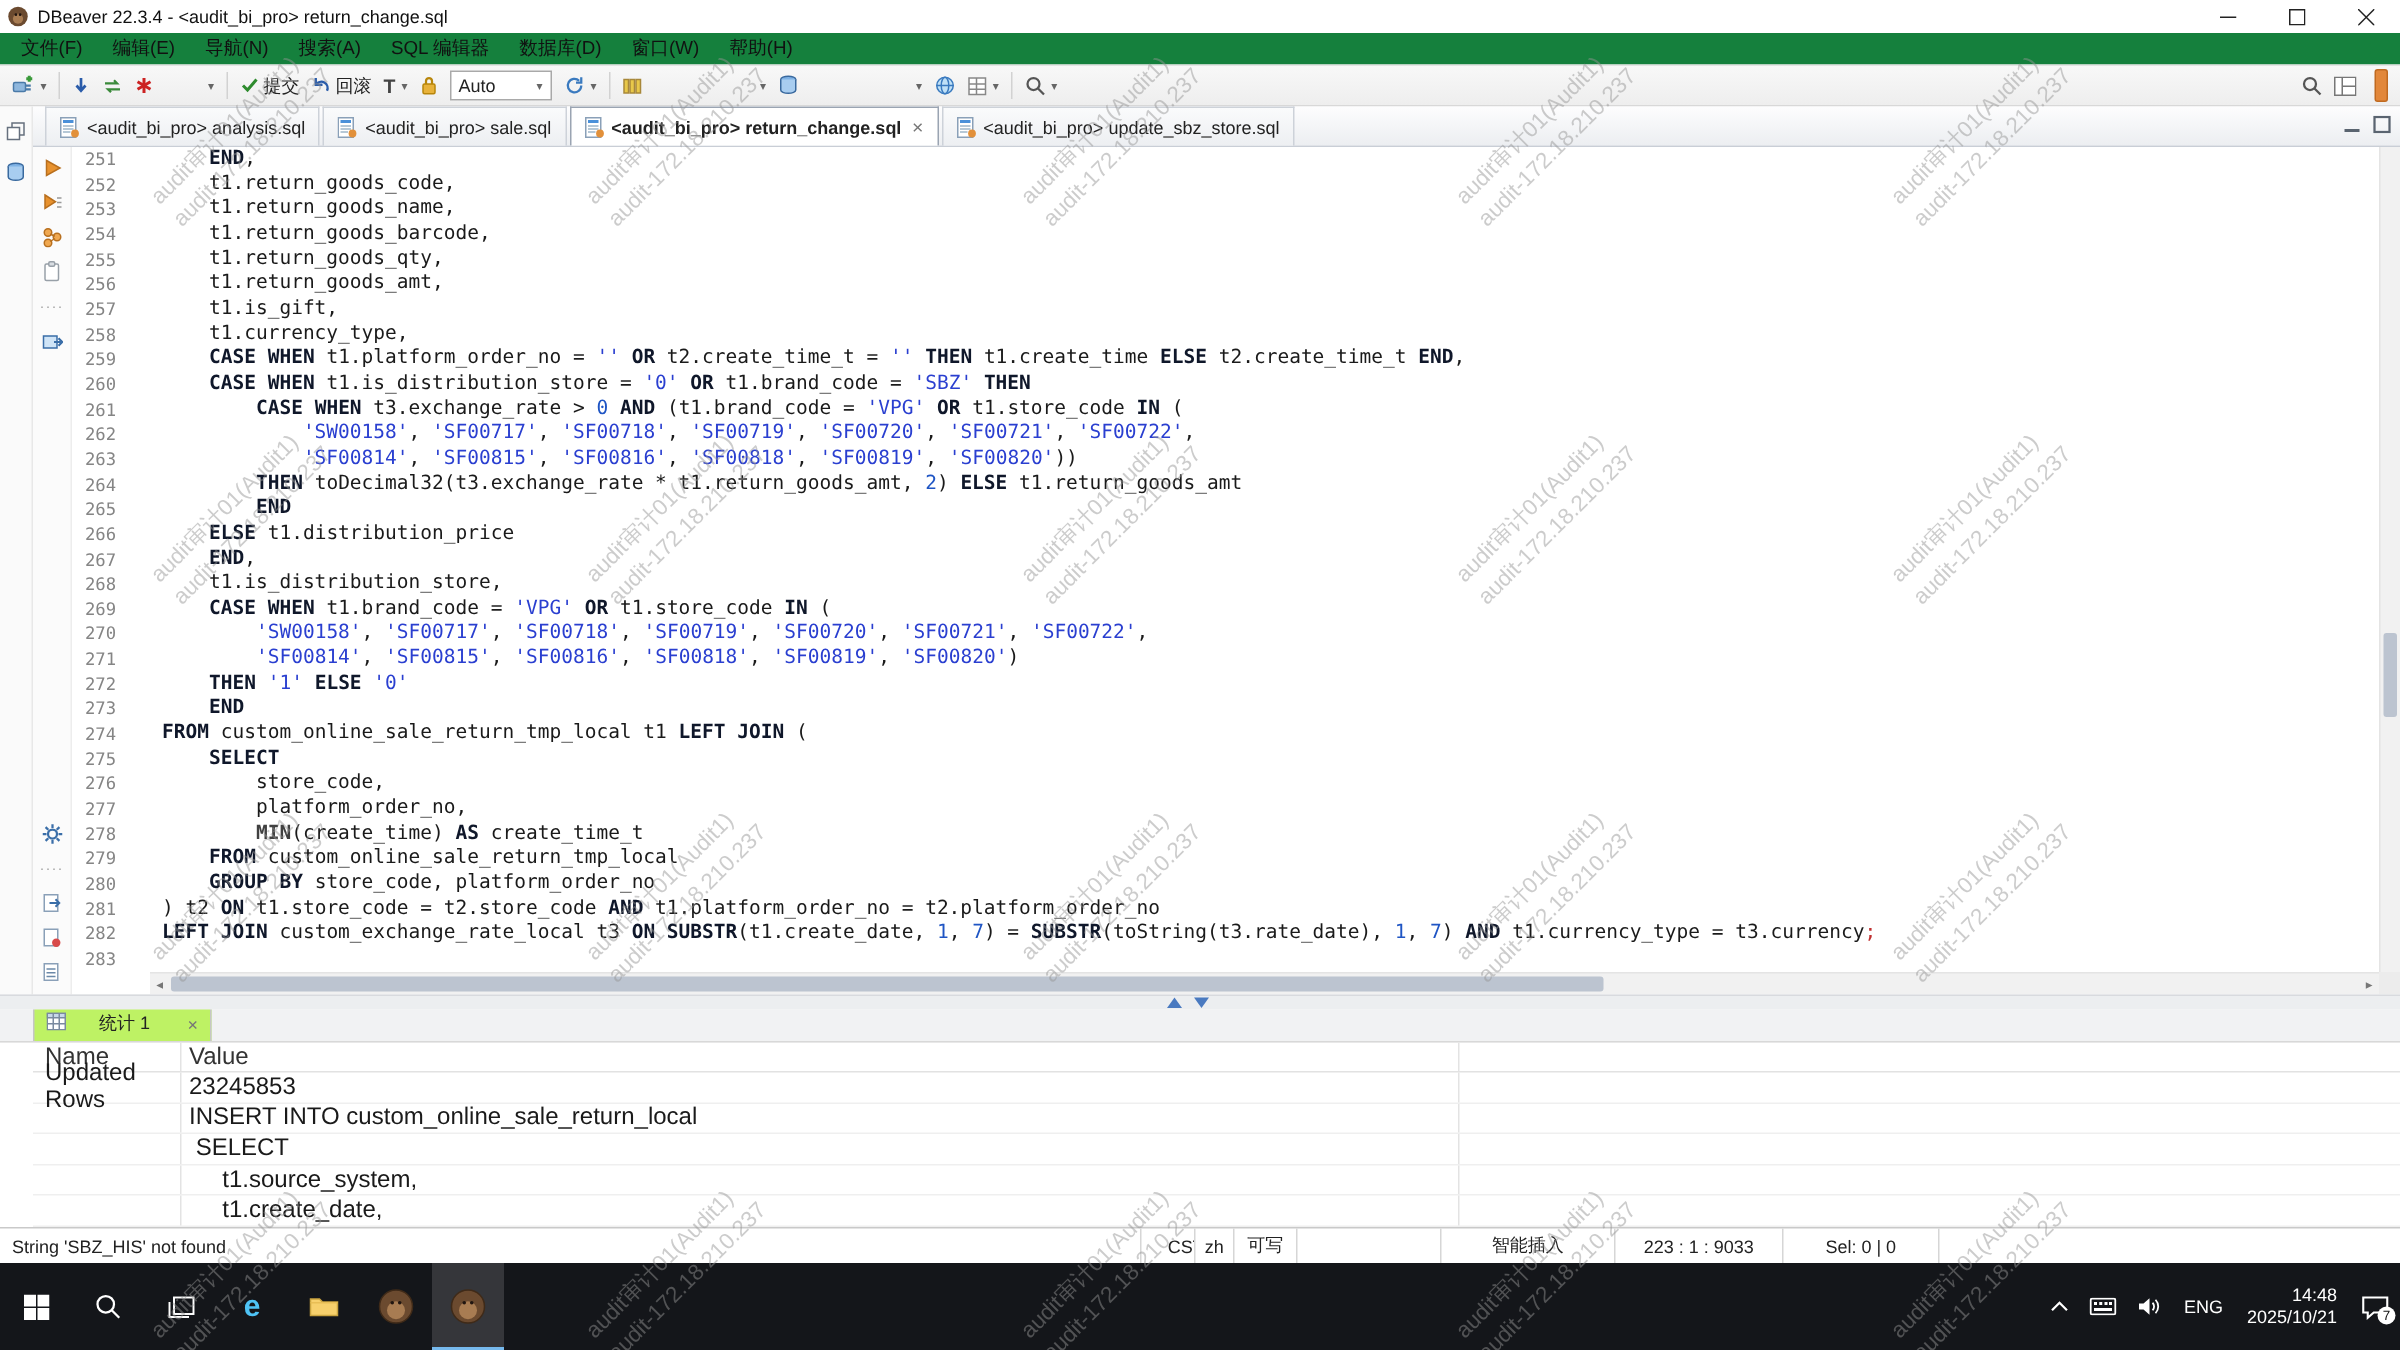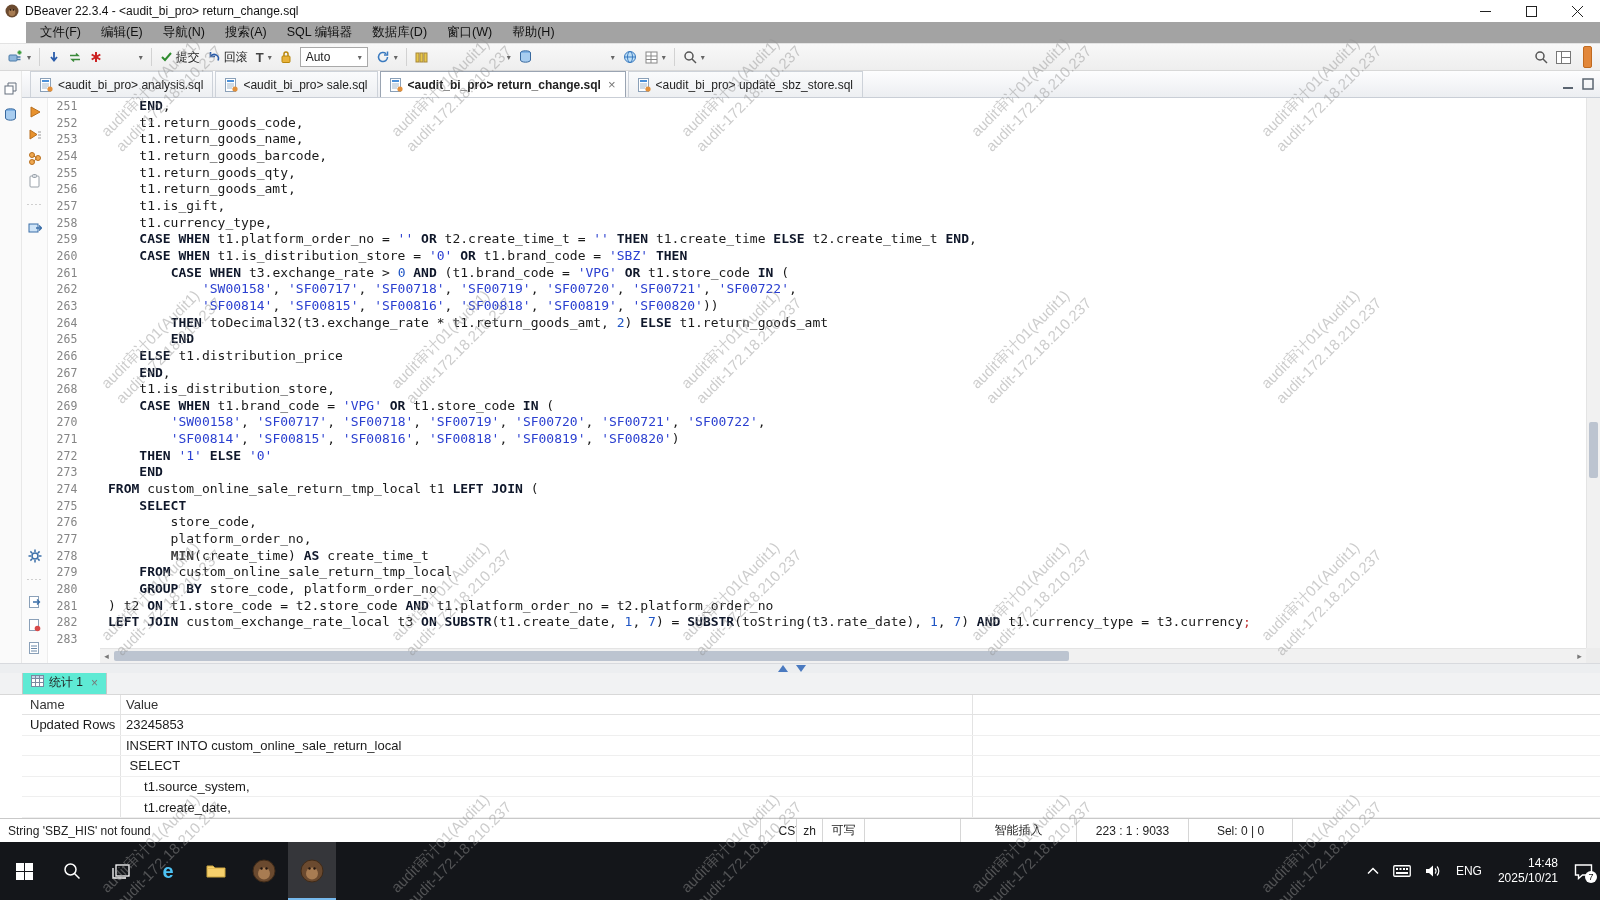--- a/index.html
+++ b/index.html
@@ -6,21 +6,21 @@
   html,body{width:1600px;height:900px;overflow:hidden;font-family:"Liberation Sans",sans-serif;background:#fff;}
   .screen{position:relative;width:1600px;height:900px;display:flex;flex-direction:column;}
 
   
   .title-bar{height:22px;display:flex;align-items:center;background:#fff;font-size:12px;color:#111;}
   .app-icon{margin:0 6px 0 5px;display:flex;}
   .win-btns{margin-left:auto;display:flex;height:100%;}
   .win-btn{width:46px;display:flex;align-items:center;justify-content:center;color:#222;}
 
   
-  .menu-bar{height:21px;display:flex;align-items:center;background:#a3a3a3;font-size:12.5px;color:#111;padding-left:4px;margin-left:26px;}
+  .menu-bar{height:21px;display:flex;align-items:center;background:#15803d;font-size:12.5px;color:#111;padding-left:4px;}
   .menu-item{padding:2px 10px;}
 
   
   .toolbar{height:28px;display:flex;align-items:center;background:linear-gradient(#f8f8f8,#eeeeee);border-top:1px solid #e3e3e3;border-bottom:1px solid #d8d8d8;padding:0 4px;font-size:12px;color:#222;}
   .tbtn{display:flex;align-items:center;gap:3px;height:22px;padding:0 4px;border-radius:2px;}
   .tsep{width:1px;height:18px;background:#d2d2d2;margin:0 4px;}
   .caret{font-size:8px;color:#666;margin-left:1px;}
   .tlabel{font-size:12px;}
   .bold{font-weight:bold;margin-top:40px;}
   .combo{display:flex;align-items:center;height:20px;min-width:68px;border:1px solid #a9a9a9;background:#fff;padding:0 5px;margin:0 4px;justify-content:space-between;font-size:12px;}
@@ -67,23 +67,23 @@
 
   
   .sash{height:10px;background:#eceef0;border-top:1px solid #d8dade;position:relative;}
   .sash-arrows{position:absolute;left:778px;top:1px;display:flex;gap:8px;align-items:center;}
   .arr-up{width:0;height:0;border-left:5px solid transparent;border-right:5px solid transparent;border-bottom:7px solid #4a7ac0;}
   .arr-down{width:0;height:0;border-left:5px solid transparent;border-right:5px solid transparent;border-top:7px solid #4a7ac0;}
 
   
   .stats-panel{height:145px;background:#fff;display:flex;flex-direction:column;}
   .stats-tabs{height:22px;background:#f1f2f3;border-bottom:1px solid #d8d8d8;display:flex;align-items:flex-end;padding-left:22px;}
-  .stats-tab{display:flex;align-items:center;gap:5px;background:#5eead4;border:1px solid #c6c6c6;border-bottom:none;padding:2px 8px 3px 8px;font-size:12px;color:#222;}
+  .stats-tab{display:flex;align-items:center;gap:22px;background:#bef264;border:1px solid #c6c6c6;border-bottom:none;padding:2px 8px 3px 8px;font-size:12px;color:#222;}
   .stats-tab .close{color:#777;font-size:12px;margin-left:3px;}
-  .stats-table{flex:1;padding-left:22px;font-size:13px;color:#1a1a1a;overflow:hidden;}
+  .stats-table{flex:1;padding-left:22px;font-size:16px;color:#1a1a1a;overflow:hidden;}
   .stats-header{display:flex;height:20px;align-items:center;border-bottom:1px solid #e2e2e2;color:#333;}
   .stats-row{display:flex;height:20.6px;align-items:center;border-bottom:1px solid #efefef;}
   .cell{height:100%;display:flex;align-items:center;}
   .cell.name{width:98px;padding-left:8px;}
   .cell.value{width:853px;padding-left:5px;border-left:1px solid #e3e3e3;border-right:1px solid #e3e3e3;white-space:pre;}
 
   
   .status-bar{height:24px;background:#fff;border-top:1px solid #c9c9c9;display:flex;align-items:center;font-size:12px;color:#222;}
   .sb-message{width:760px;padding-left:8px;white-space:nowrap;overflow:hidden;}
   .status-segments{flex:1;display:flex;height:100%;}

